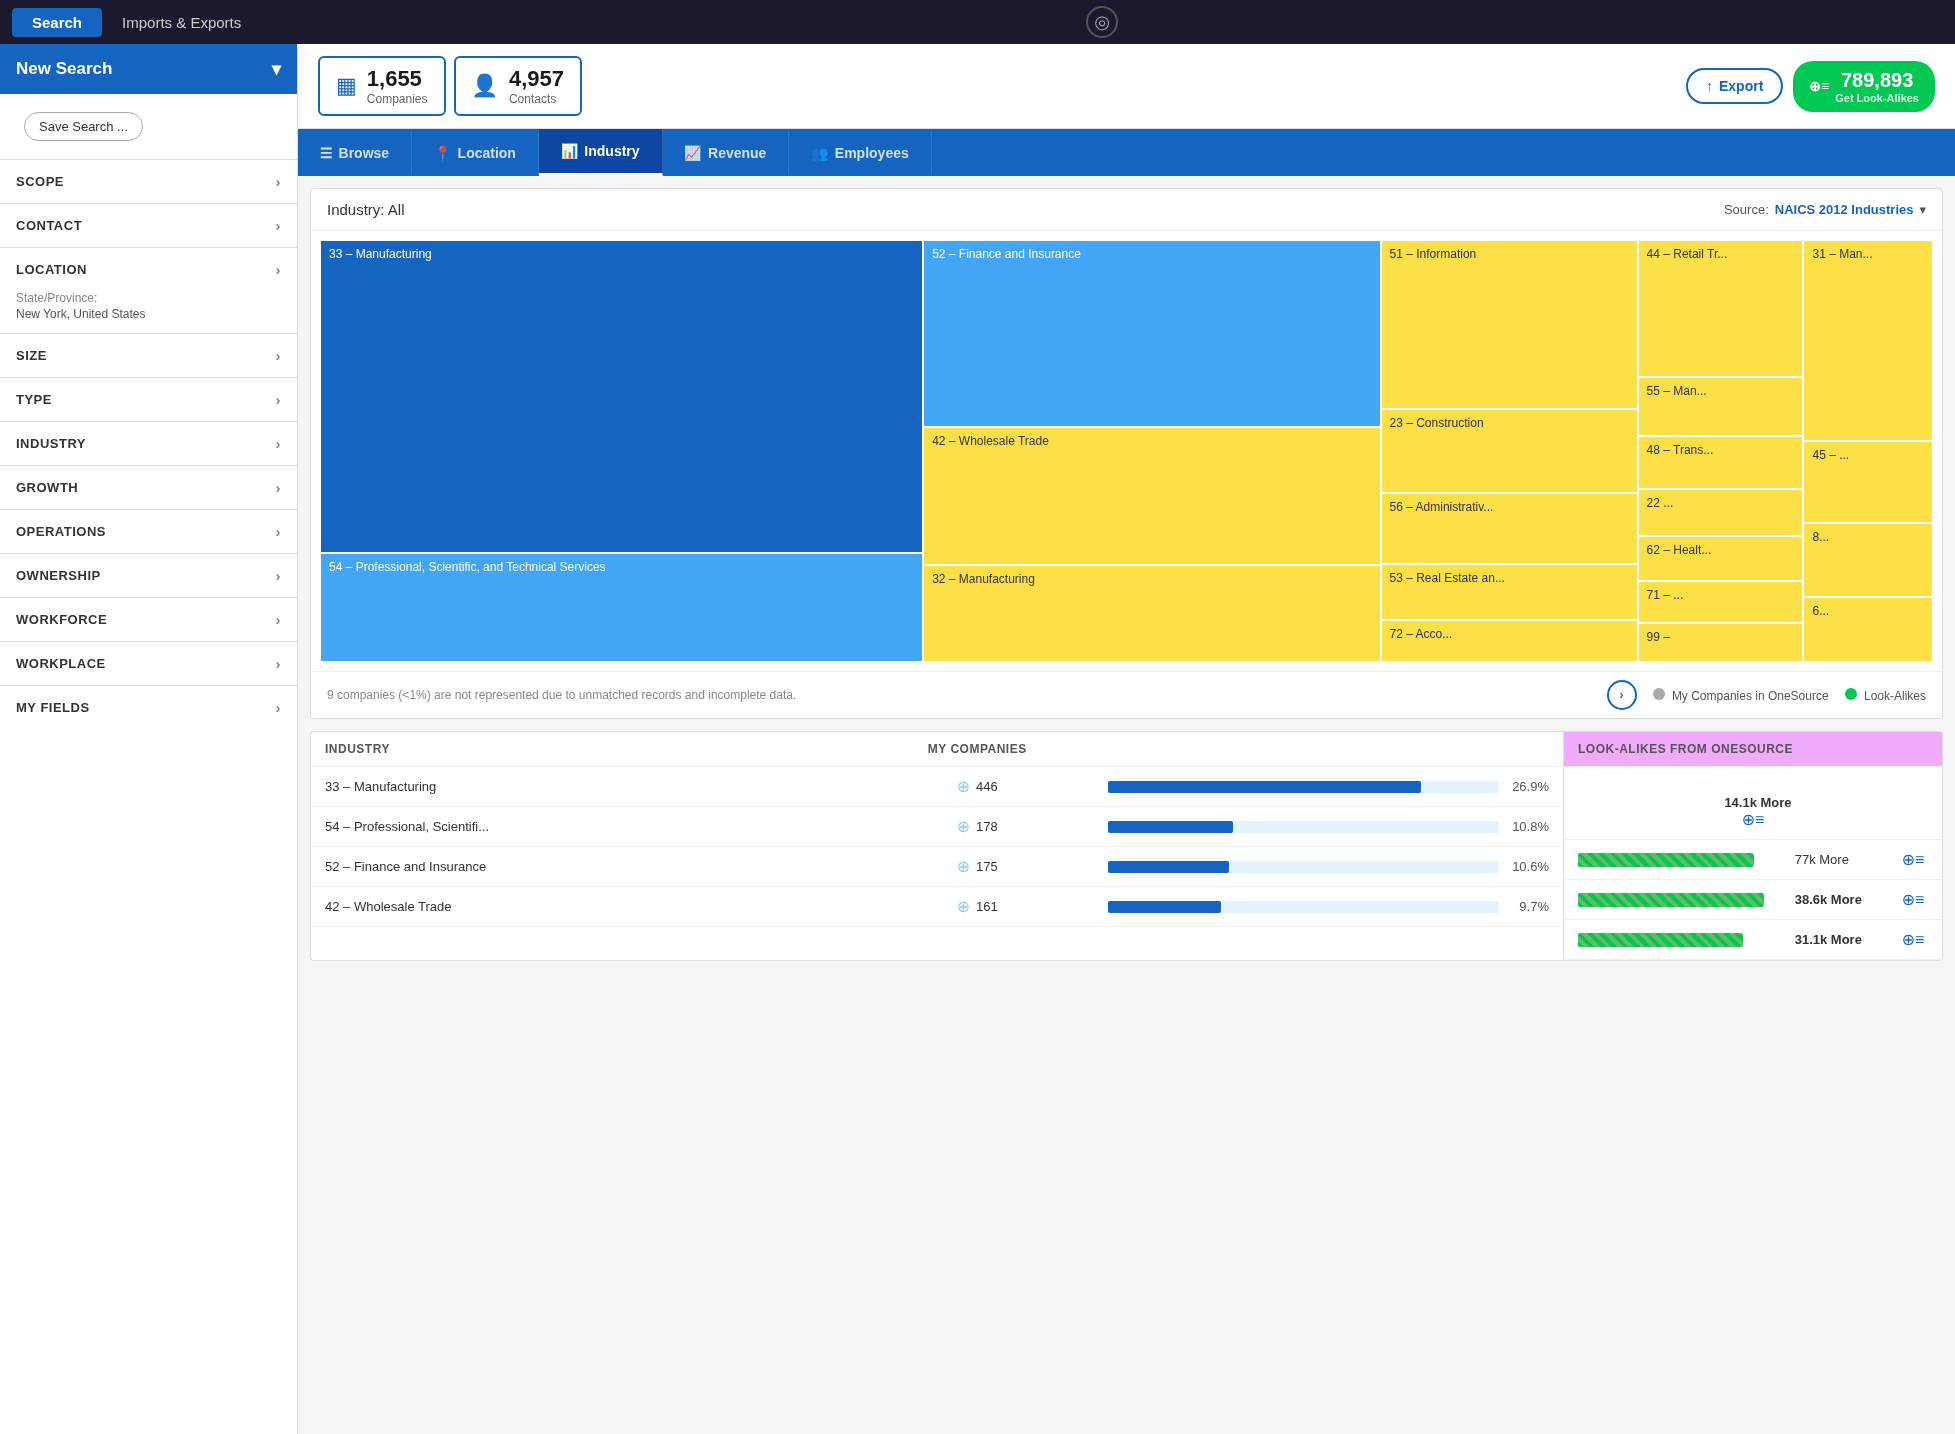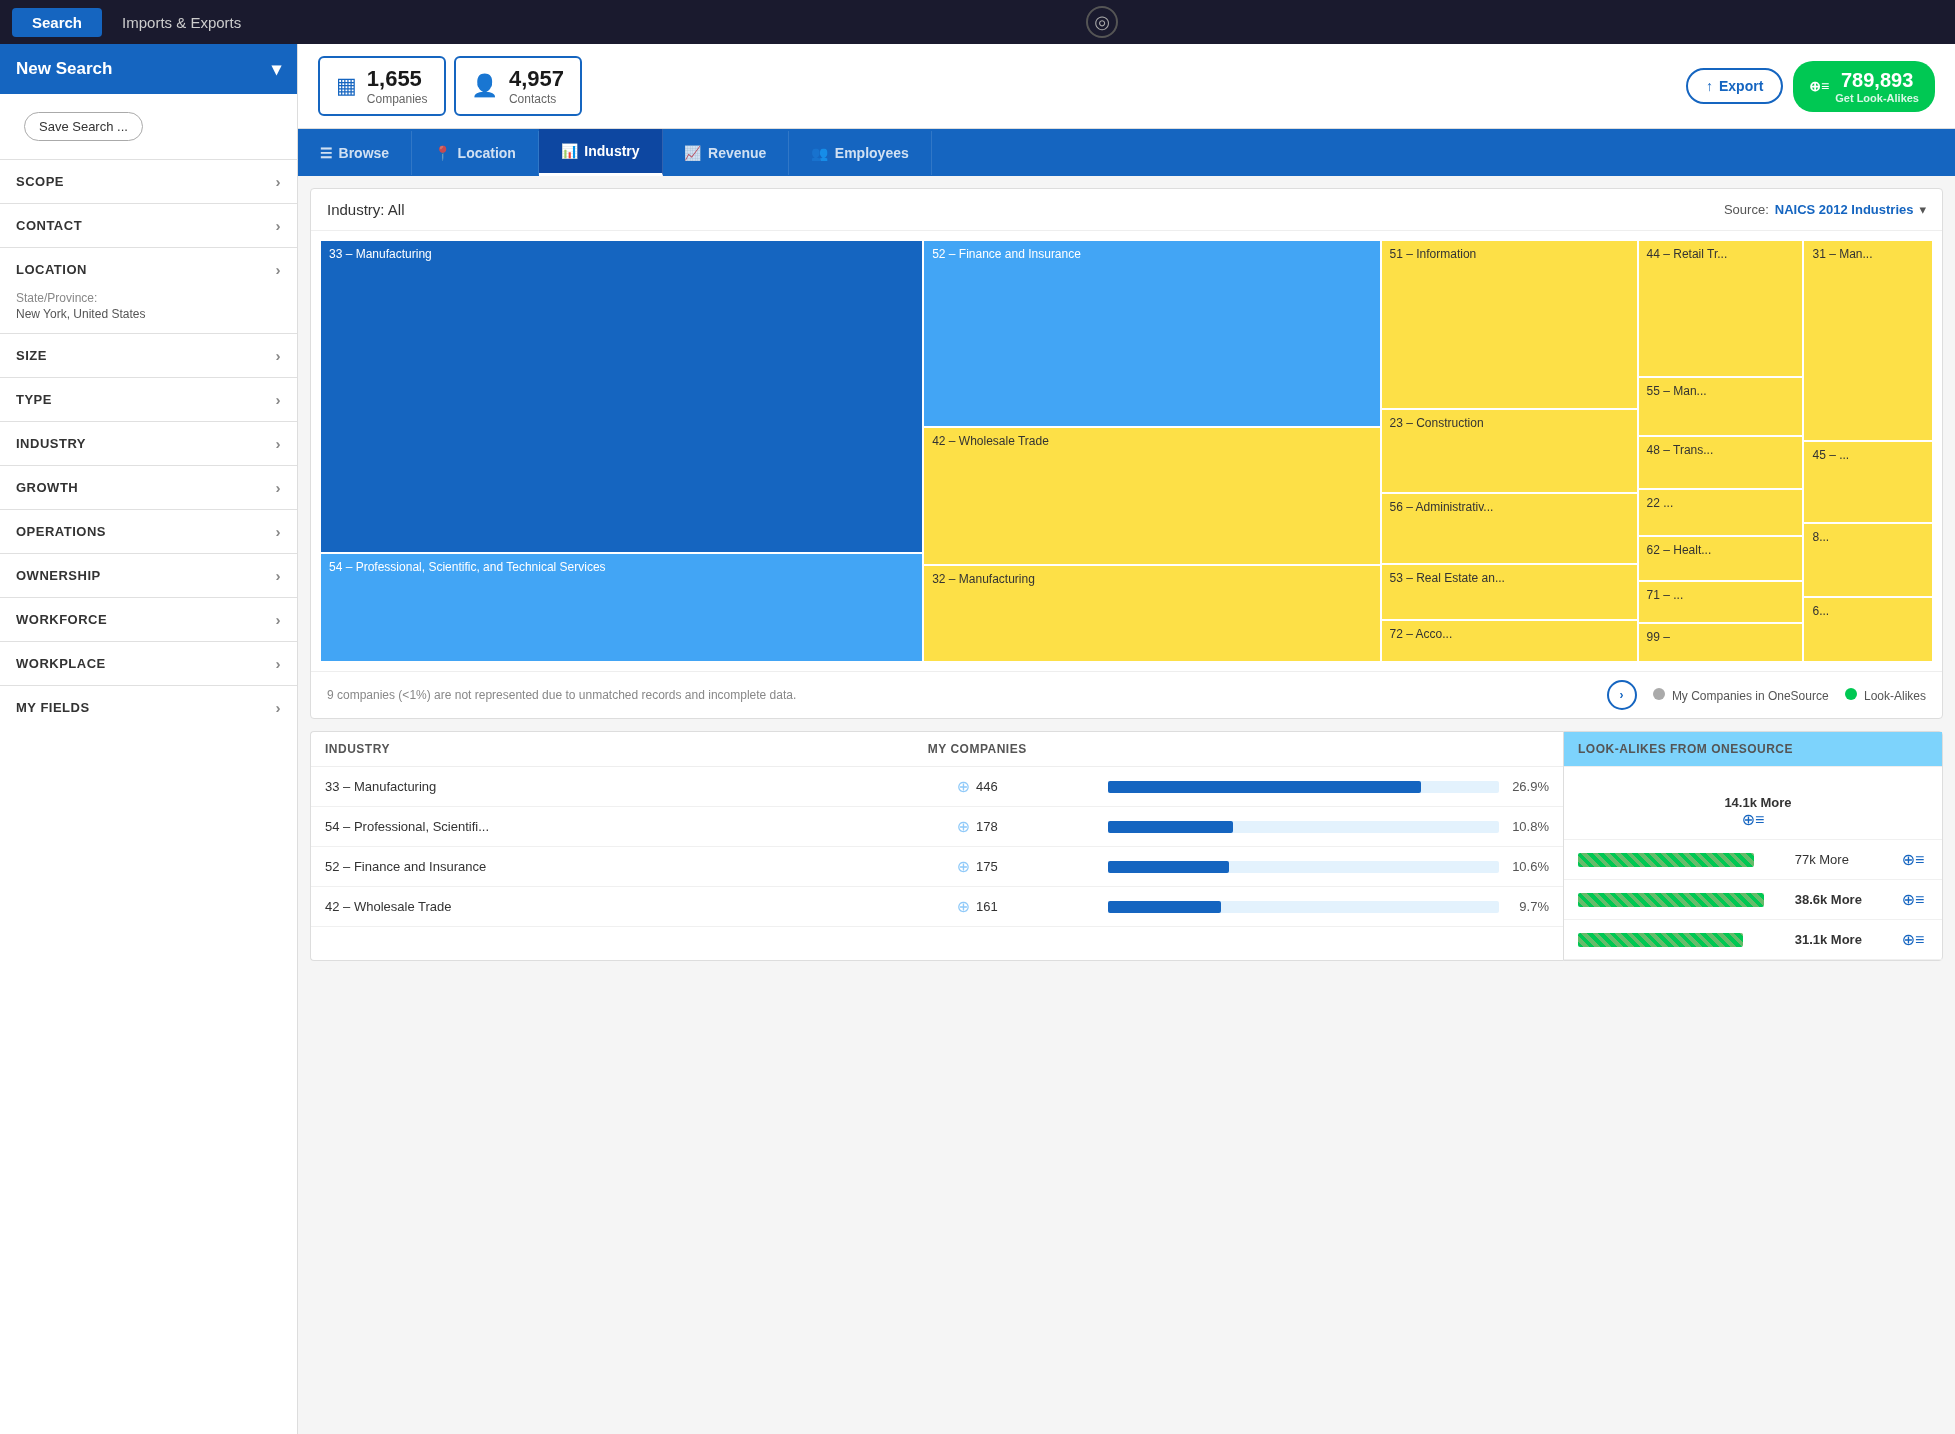--- a/index.html
+++ b/index.html
@@ -318,21 +318,21 @@
 
     .right-header {
       display: flex;
       align-items: flex-end;
       padding: 10px 14px;
       border-bottom: 1px solid #eee;
       font-weight: bold;
       font-size: 12px;
       color: #555;
       letter-spacing: 0.5px;
-      background: #7dd3fc;
+      background: #f0abfc;
       text-transform: uppercase;
     }
     .crosshair-icon {
       color: #90caf9;
       font-size: 16px;
       cursor: pointer;
     }
 
     
     .la-bar-striped {

